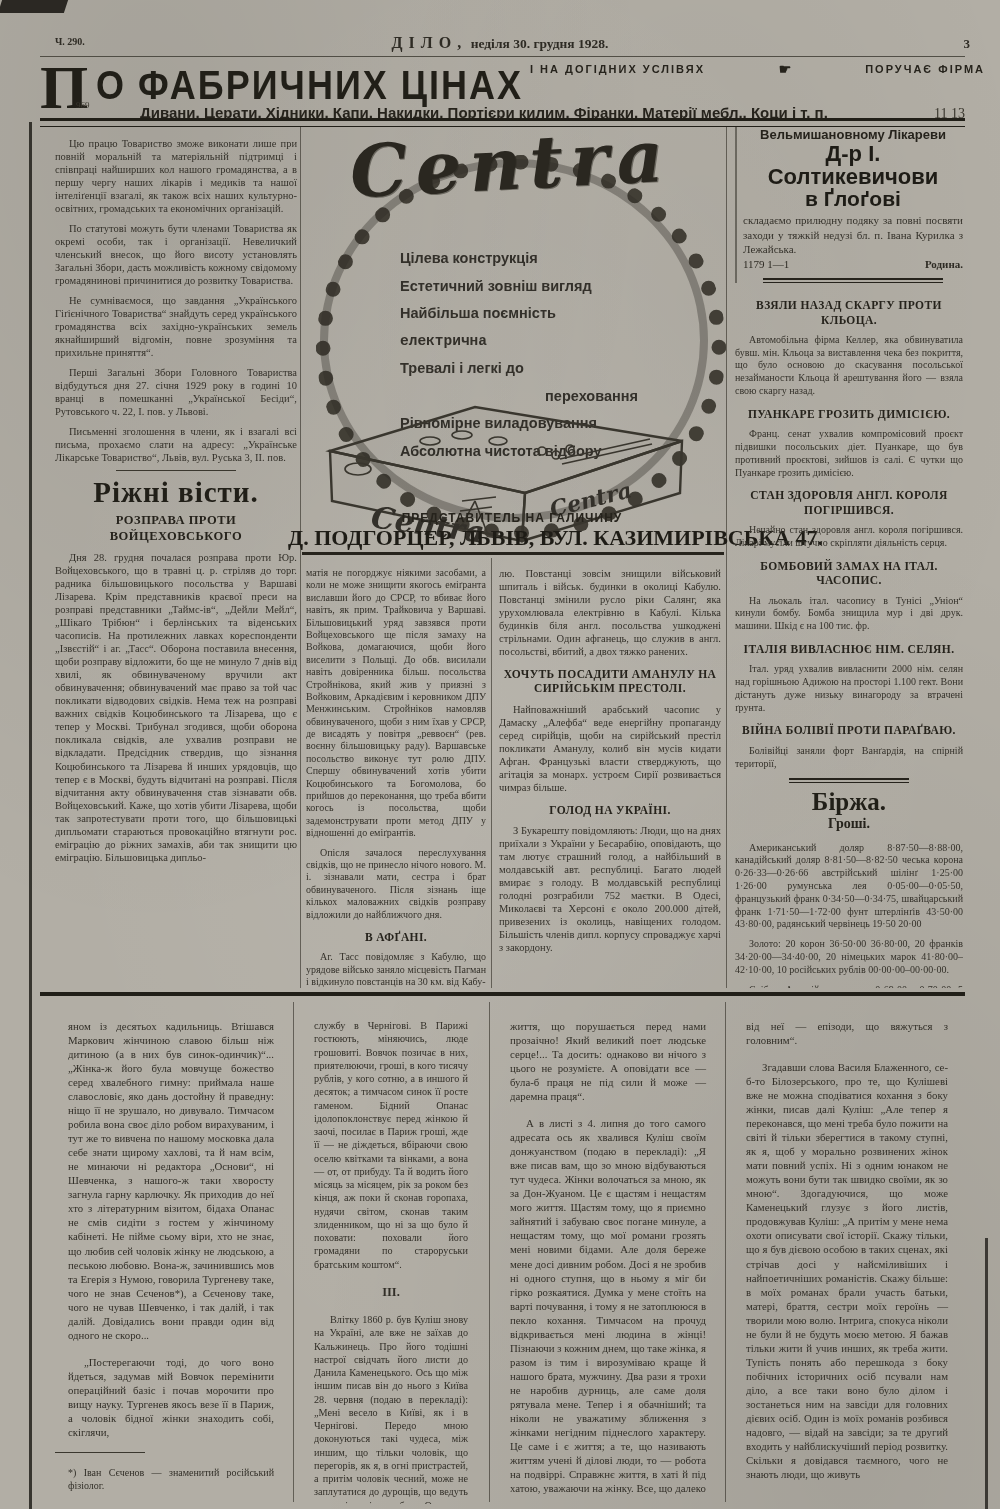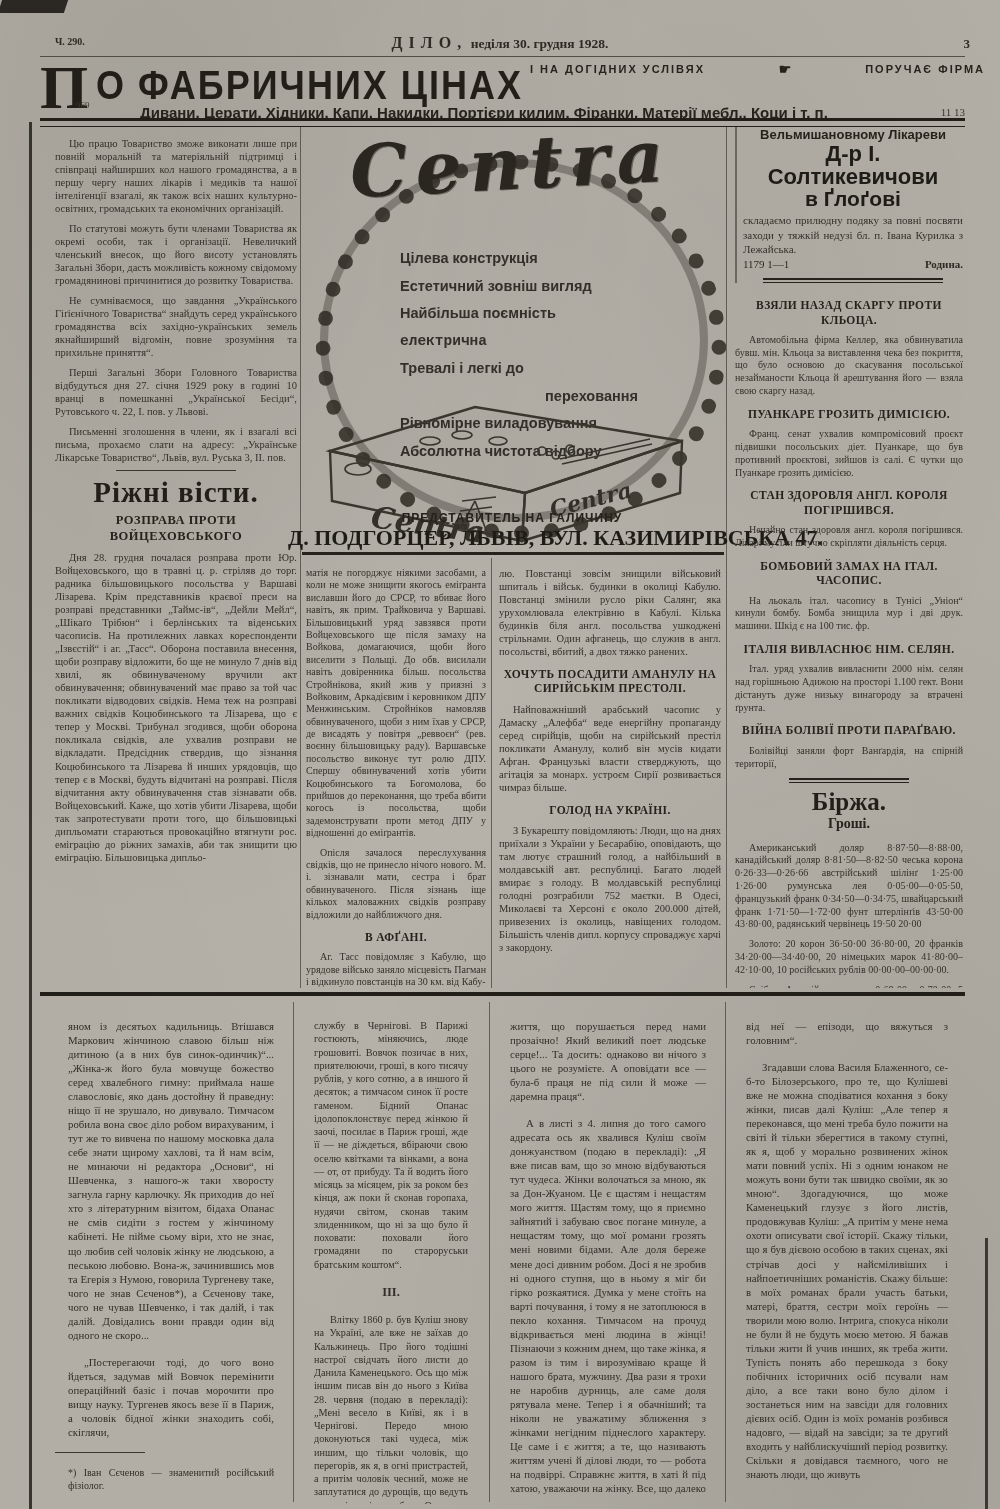--- a/index.html
+++ b/index.html
@@ -51,21 +51,21 @@
   <div class="abs" style="left:40px;top:60px;width:925px;height:58px;">
     <div class="abs" style="left:0;top:-4px;font-size:62px;line-height:1;font-weight:bold;color:#211f18;">П</div>
     <div class="abs" style="left:36px;top:40px;font-size:9px;color:#3a372e;">969</div>
     <div class="abs sans" style="left:56px;top:2px;font-size:36px;font-weight:bold;letter-spacing:2px;color:#211f18;transform:scaleY(1.12);transform-origin:top left;white-space:nowrap;">О ФАБРИЧНИХ ЦІНАХ</div>
     <div class="abs sans" style="left:470px;top:1px;width:455px;display:flex;justify-content:space-between;align-items:center;font-size:11px;font-weight:bold;letter-spacing:2px;color:#26231c;margin-left:20px;">
       <span>І НА ДОГІДНИХ УСЛІВЯХ</span>
       <span style="font-size:14px;letter-spacing:0;">☛</span>
       <span>ПОРУЧАЄ ФІРМА</span>
     </div>
     <div class="abs sans" style="left:100px;top:44px;width:800px;font-size:15px;font-weight:bold;color:#26231c;white-space:nowrap;">Дивани, Церати, Хідники, Капи, Накидки, Портієри килим. Фіранки, Матерії мебл., Коци і т. п.</div>
-    <div class="abs" style="right:0;top:46px;font-size:11px;color:#3a372e;">11 13</div>
+    <div class="abs" style="right:0;top:46px;font-size:14px;color:#3a372e;">11 13</div>
   </div>
   <div class="abs" style="left:40px;top:118px;width:925px;height:5px;border-top:3px solid #211f18;border-bottom:1px solid #211f18;"></div>
 
   <div class="abs vrule" style="left:300px;top:127px;height:861px;"></div>
   <div class="abs vrule" style="left:491px;top:558px;height:430px;"></div>
   <div class="abs vrule" style="left:726px;top:127px;height:861px;"></div>
   <div class="abs vrule" style="left:293px;top:1002px;height:500px;"></div>
   <div class="abs vrule" style="left:489px;top:1002px;height:500px;"></div>
   <div class="abs vrule" style="left:725px;top:1002px;height:500px;"></div>
 

